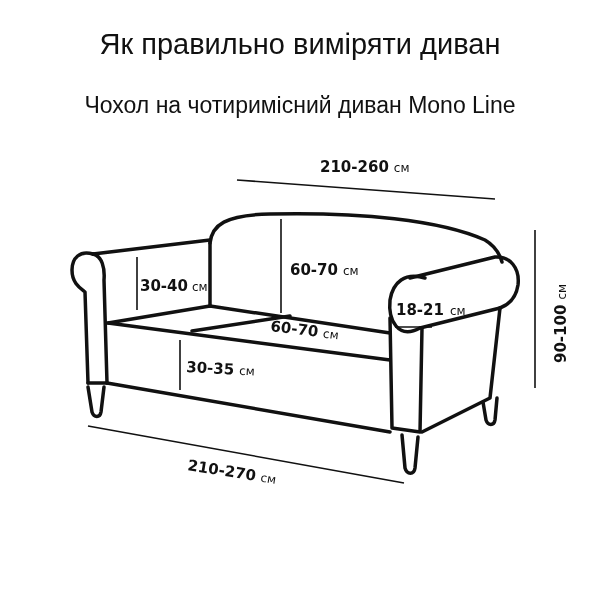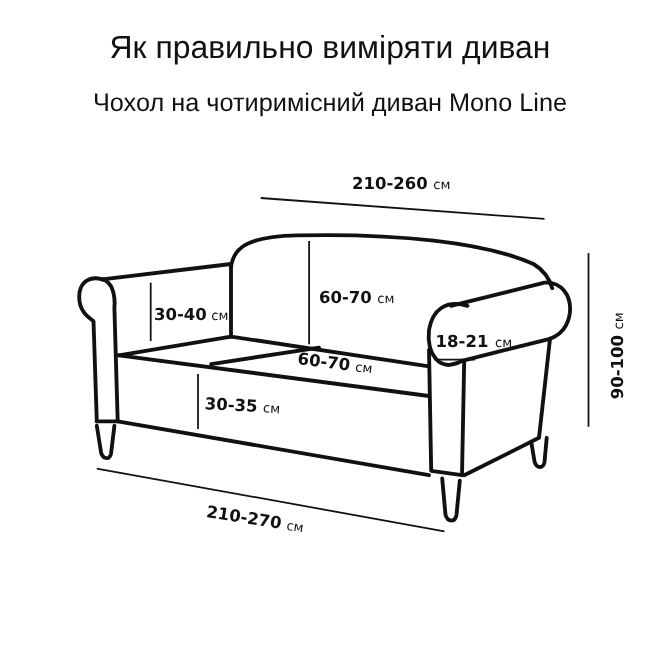--- a/index.html
+++ b/index.html
@@ -1,19 +1,19 @@
 <!DOCTYPE html>
 <html><head>
 <meta charset="utf-8">
 <style>
   html, body { margin:0; padding:0; background:#ffffff; }
   body { width:600px; height:600px; position:relative; overflow:hidden; font-family:"Liberation Sans", sans-serif; }
   .title { position:absolute; left:0; width:600px; text-align:center; color:#111; }
   #t1 { top:28px; font-size:29px; }
-  #t2 { top:80px; font-size:23px; }
+  #t2 { top:92px; font-size:23px; }
   svg { position:absolute; left:0; top:0; }
   .num { font-family:"DejaVu Sans", sans-serif; font-weight:bold; font-size:15px; fill:#111; }
   .unit { font-family:"DejaVu Sans", sans-serif; font-size:12px; fill:#111; }
 </style>
 </head>
 <body>
 
 <div id="t1" class="title">Як правильно виміряти диван</div>
 <div id="t2" class="title">Чохол на чотиримісний диван Mono Line</div>
 

